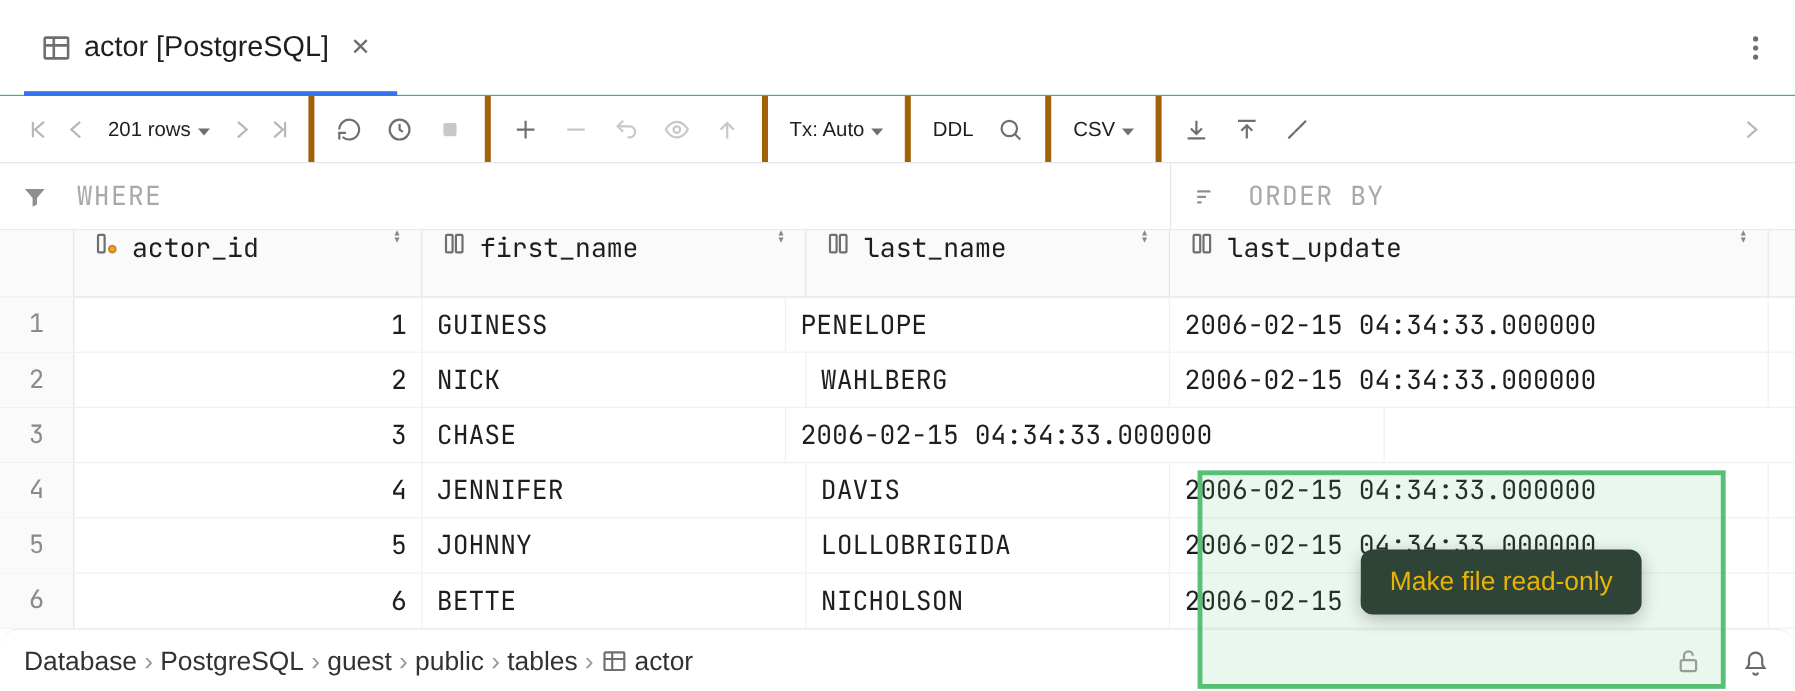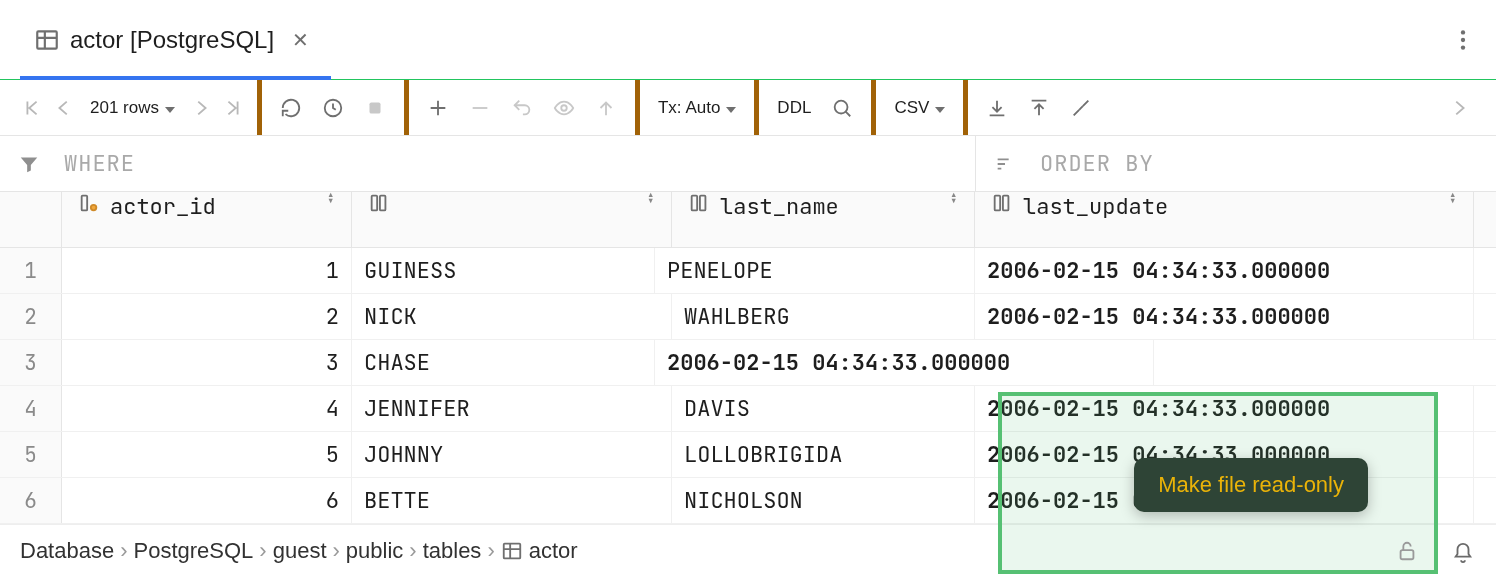--- a/index.html
+++ b/index.html
@@ -173,35 +173,36 @@
   padding:0 12px;
   display:flex;
   align-items:center;
   overflow:hidden;
   white-space:nowrap;
 }
 .cell.right { justify-content:flex-end; }
 .cell-id { width:290px; }
 .cell-fn { width:320px; }
 .cell-ln { width:303px; }
-.cell-lu { width:499px;font-weight:bold; }
+.cell-lu { width:499px; }
 
 
 .crumb-bar {
   position:absolute;
   bottom:0; left:0; right:0;
   height:52px;
   display:flex;
   align-items:center;
   gap:6px;
   padding:0 20px;
   background:#fff;
   border-top:1px solid #eee;
   font-size:22px;
   color:#323232;
+  border-radius:16px;
 }
 .crumb-sep { color:#9a9a9a; }
 
 
 .hl-box {
   position:absolute;
   right:58px;
   top:392px;
   width:440px;
   height:182px;
@@ -415,20 +416,21 @@
     <span>actor_id</span>
     <span class="sort">▴<br>▾</span>
   </div>
   <div class="col-head col-fn">
     <span>
         <svg viewBox="0 0 24 24" fill="none" stroke="#6f6f6f" stroke-width="2">
           <rect x="4" y="4" width="6" height="16" rx="1"></rect>
           <rect x="13" y="4" width="6" height="16" rx="1"></rect>
         </svg>
       </span>
+    <span>first_name</span>
     <span class="sort">▴<br>▾</span>
   </div>
   <div class="col-head col-ln">
     <span>
         <svg viewBox="0 0 24 24" fill="none" stroke="#6f6f6f" stroke-width="2">
           <rect x="4" y="4" width="6" height="16" rx="1"></rect>
           <rect x="13" y="4" width="6" height="16" rx="1"></rect>
         </svg>
       </span>
     <span>last_name</span>

